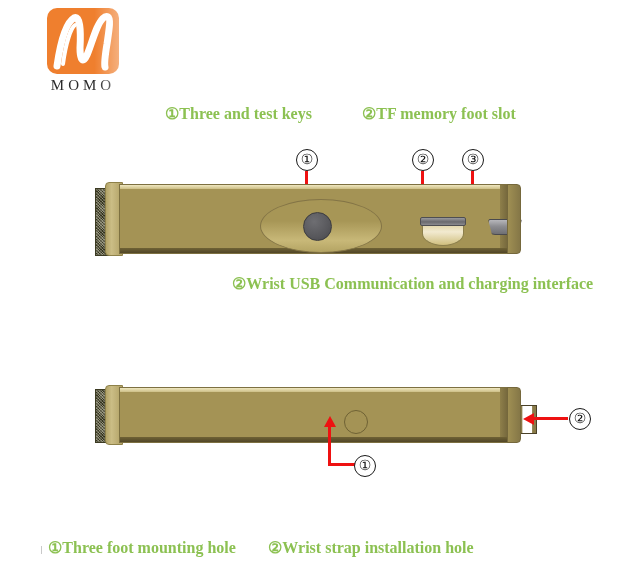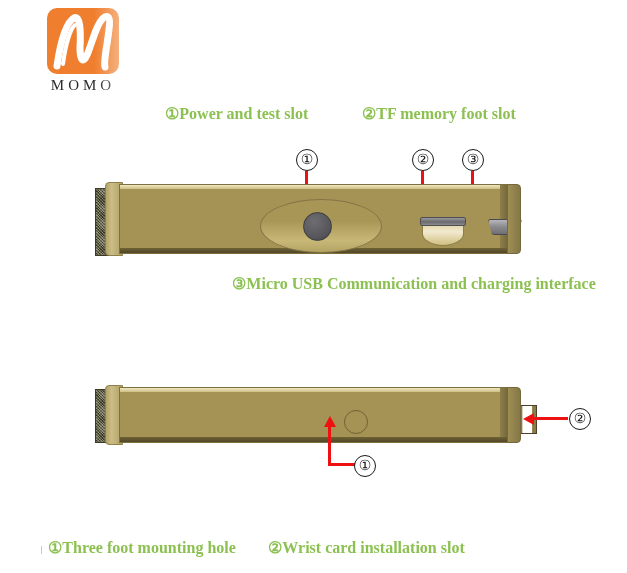--- a/index.html
+++ b/index.html
@@ -280,21 +280,21 @@
     <div class="brand-mark">
       <svg width="72" height="66" viewBox="0 0 72 66" aria-hidden="true">
         <path d="M10 58 C14 30, 20 14, 27 10 C33 7, 34 22, 33 40 C33 47, 34 52, 36 52 C40 52, 44 34, 50 20 C54 11, 58 7, 61 9 C64 11, 62 22, 60 36 C58 48, 57 55, 58 59" fill="none" stroke="#ffffff" stroke-width="7" stroke-linecap="round" stroke-linejoin="round"></path>
         <path d="M16 56 C19 34, 24 20, 28 17" fill="none" stroke="#ffffff" stroke-width="4" stroke-linecap="round"></path>
       </svg>
     </div>
     <div class="brand-word">MOMO</div>
     <div class="brand-fade"></div>
   </div>
 
-  <div class="caption cap-1">①Power and test slot</div>
+  <div class="caption cap-1">①Three and test keys</div>
   <div class="caption cap-2">②TF memory foot slot</div>
 
   <div class="callout-num" style="left:296px; top:149px;">①</div>
   <div class="leader leader-v" style="left:305px; top:171px; height:37px;"></div>
   <div class="arrow-down" style="left:301px; top:204px;"></div>
 
   <div class="callout-num" style="left:412px; top:149px;">②</div>
   <div class="leader leader-v" style="left:421px; top:171px; height:48px;"></div>
   <div class="arrow-down" style="left:417px; top:215px;"></div>
 
@@ -316,21 +316,21 @@
       <div class="tf-slot">
         <div class="tf-dome"></div>
         <div class="tf-bar"></div>
       </div>
 
       <div class="usb-port"></div>
     </div>
     <div class="rightcap"></div>
   </div>
 
-  <div class="caption cap-3">③Micro USB Communication and charging interface</div>
+  <div class="caption cap-3">②Wrist USB Communication and charging interface</div>
 
   <div class="device dev-bot">
     <div class="endcap"></div>
     <div class="shoulder"></div>
     <div class="body-slab">
       <div class="edge-top"></div>
       <div class="edge-right"></div>
       <div class="edge-bottom"></div>
 
       <div class="mount-hole"></div>
@@ -343,15 +343,15 @@
   <div class="leader leader-h" style="left:328px; top:463px; width:27px;"></div>
   <div class="arrow-up" style="left:324px; top:416px;"></div>
   <div class="callout-num" style="left:354px; top:455px;">①</div>
 
   <div class="leader leader-h" style="left:530px; top:417px; width:38px;"></div>
   <div class="arrow-left" style="left:523px; top:413px;"></div>
   <div class="callout-num" style="left:569px; top:408px;">②</div>
 
   <div class="tiny-tick"></div>
   <div class="caption cap-4">①Three foot mounting hole</div>
-  <div class="caption cap-5">②Wrist card installation slot</div>
+  <div class="caption cap-5">②Wrist strap installation hole</div>
 
 </div>
 
 </body></html>

